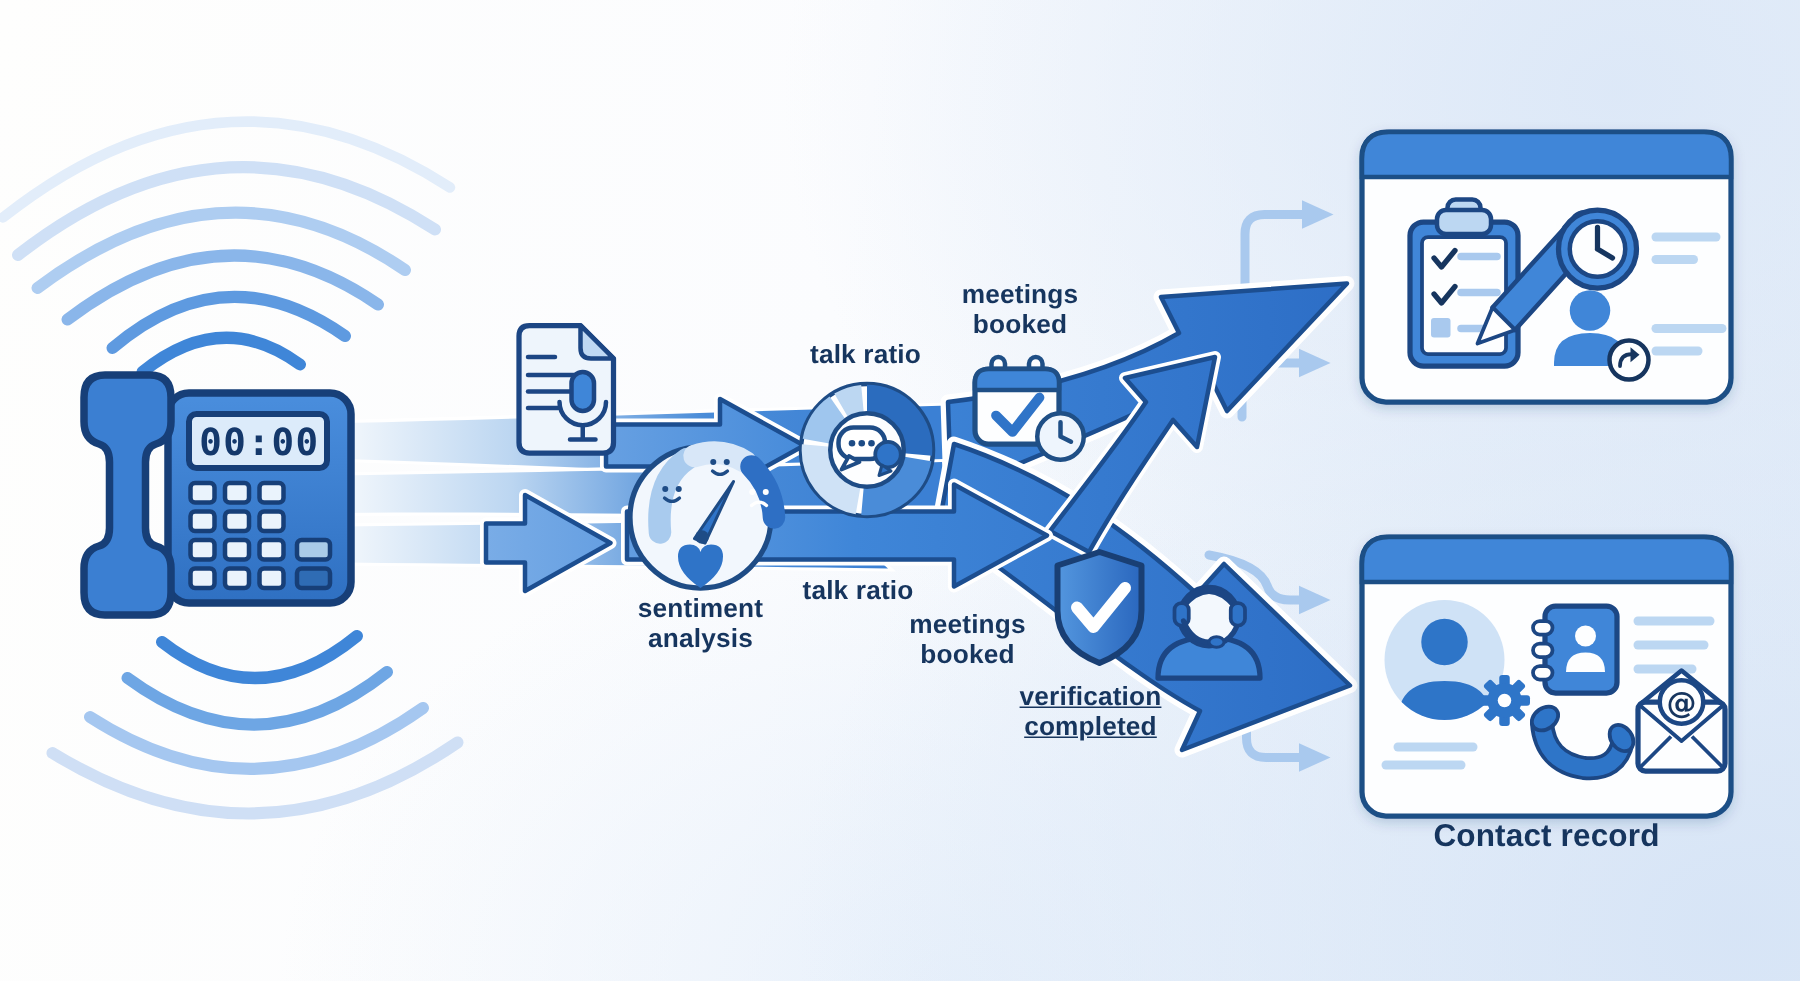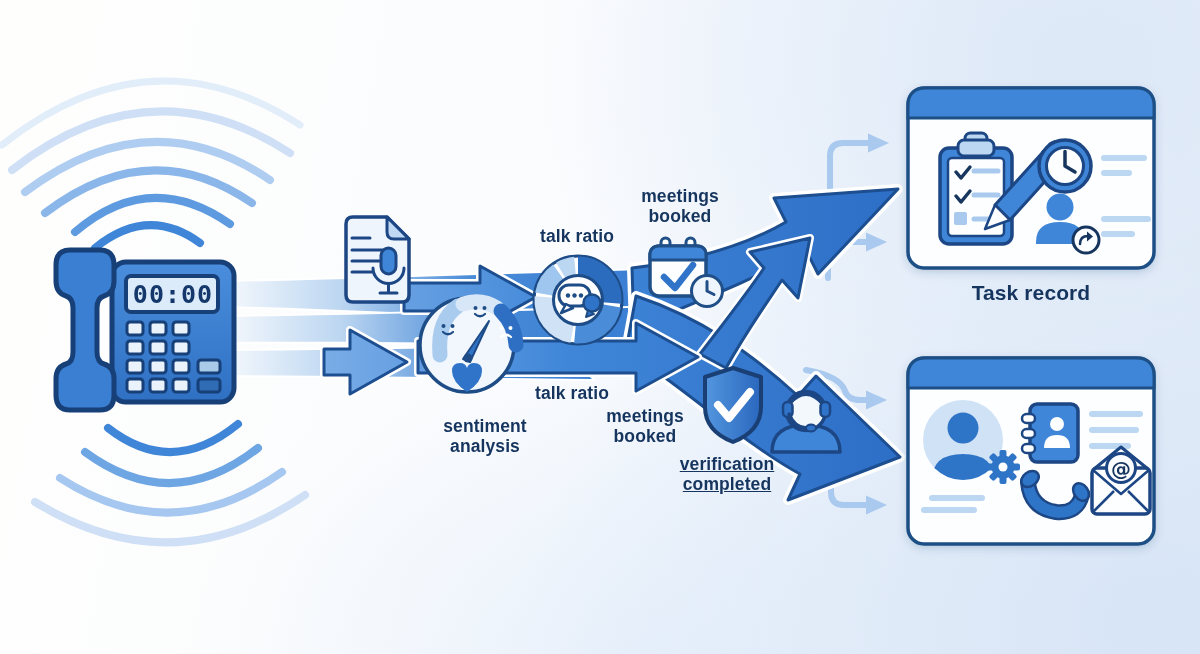--- a/index.html
+++ b/index.html
@@ -306,19 +306,19 @@
       <path d="M1093,470 L1121,494 L1149,470" fill="none" stroke="#1c4684" stroke-width="2.5"></path>
       <path d="M1093,512 L1114,491 M1149,512 L1128,491" fill="none" stroke="#1c4684" stroke-width="2.5"></path>
       <circle cx="1121" cy="468" r="14.5" fill="#fdfeff" stroke="#1c4684" stroke-width="3"></circle>
       <text x="1121" y="475.5" text-anchor="middle" font-family="DejaVu Sans, sans-serif" font-size="20" font-weight="bold" fill="#16355e">@</text>
     </g>
   </g>
 </svg>
 
 <div class="lbl" style="left:527px;top:227px;width:100px;">talk ratio</div>
 <div class="lbl" style="left:632px;top:187px;width:96px;">meetings booked</div>
-<div class="lbl" style="left:420px;top:396px;width:130px;margin-top:21px;">sentiment analysis</div>
+<div class="lbl" style="left:402px;top:396px;width:130px;">sentiment analysis</div>
 <div class="lbl" style="left:522px;top:384px;width:100px;">talk ratio</div>
 <div class="lbl" style="left:597px;top:407px;width:96px;">meetings booked</div>
 <div class="lbl" style="left:652px;top:455px;width:150px;text-decoration:underline;">verification completed</div>
-<div class="lbl record-lbl" style="left:908px;top:281px;width:246px;">Task record</div>
+<div class="lbl record-lbl" style="left:908px;top:546px;width:246px;">Contact record</div>
 
 </div>
 
 </body></html>

